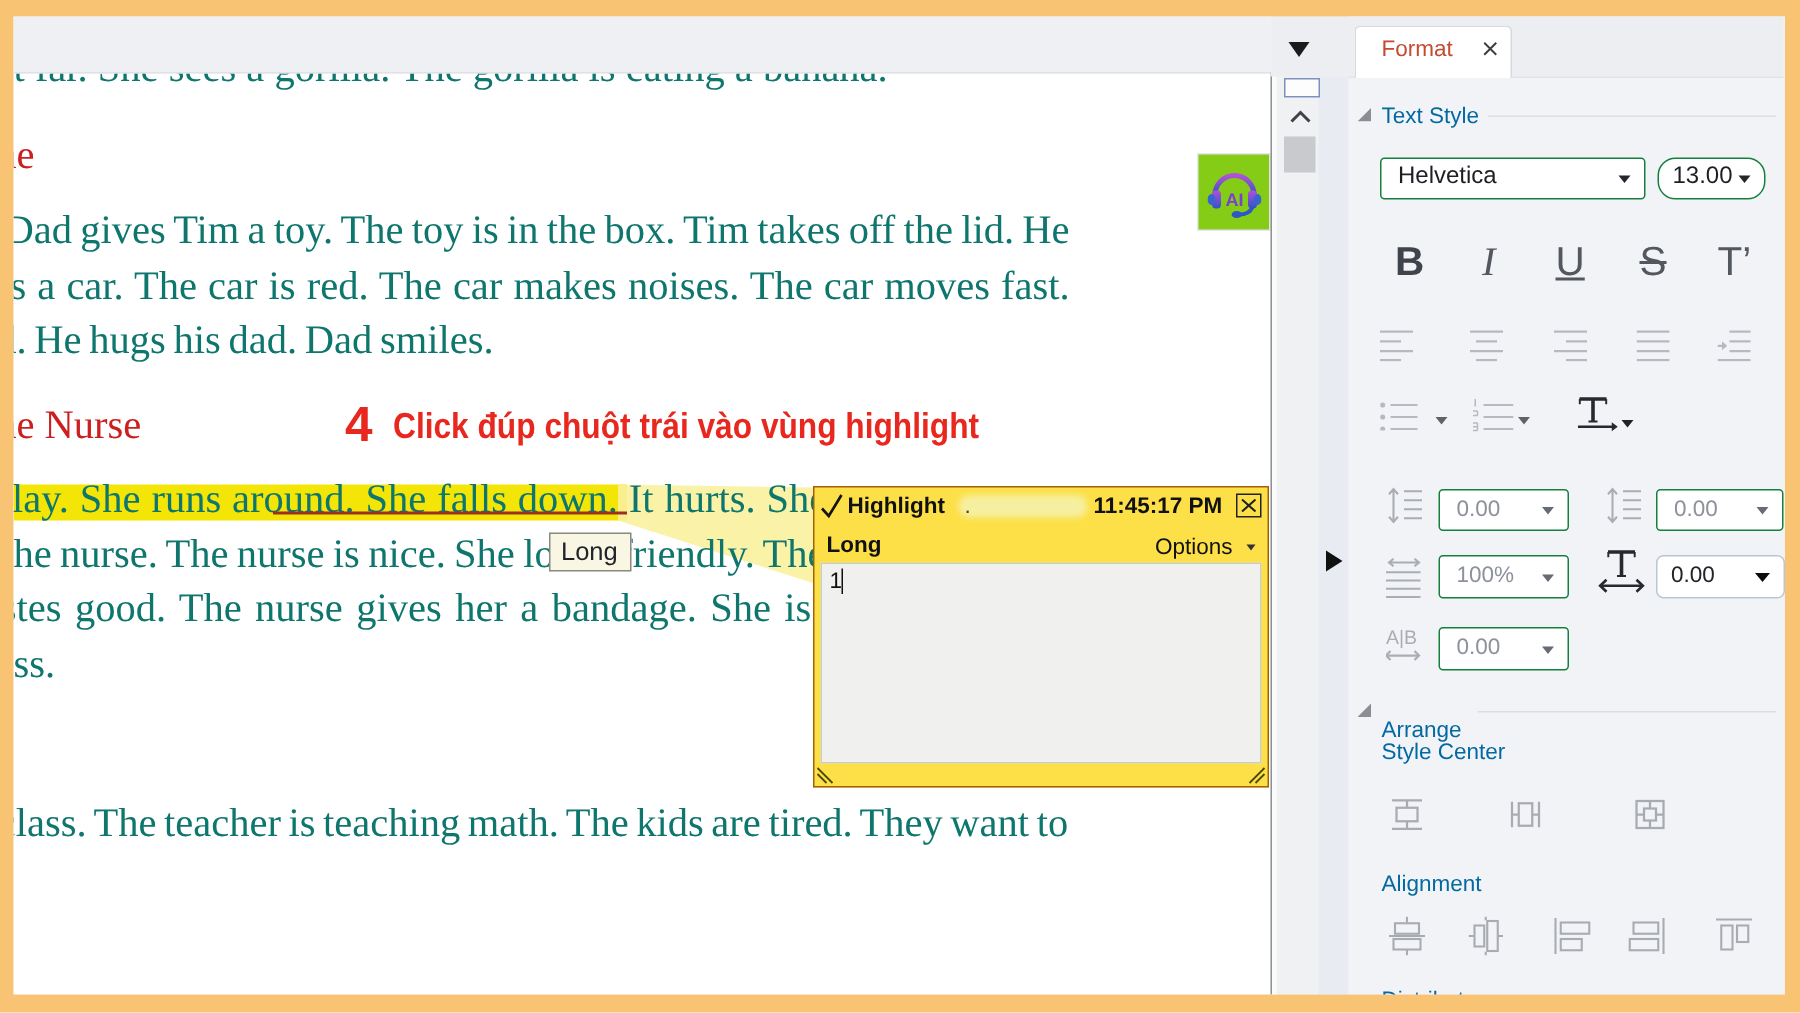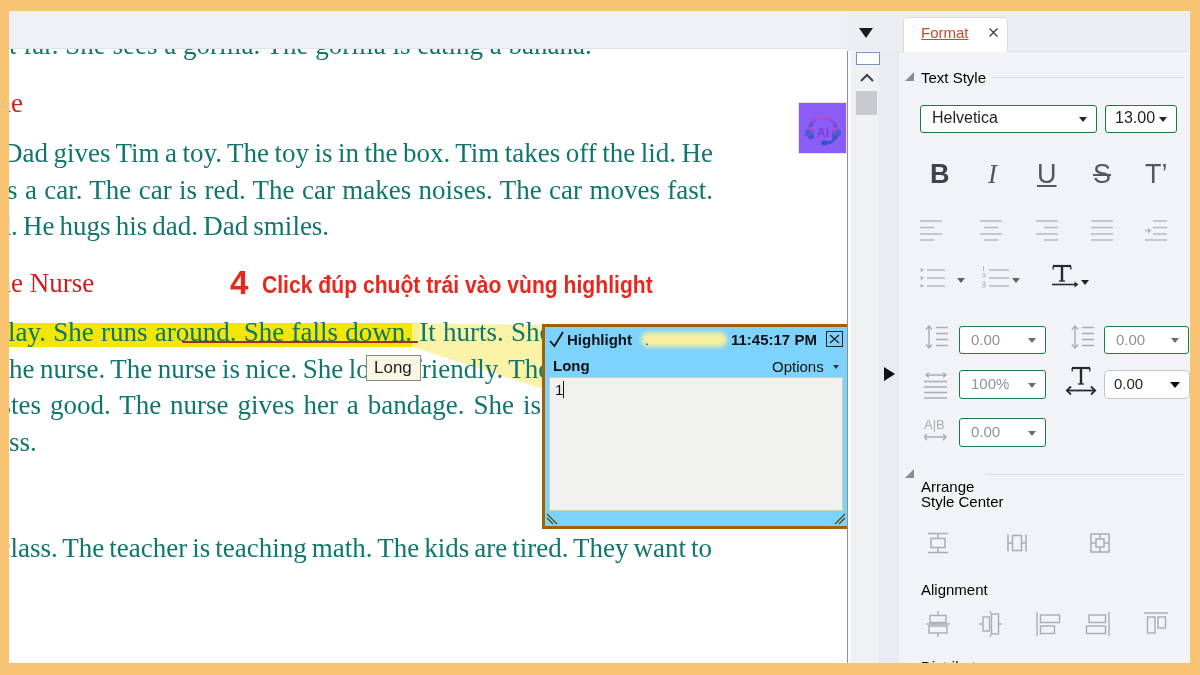--- a/index.html
+++ b/index.html
@@ -7,21 +7,21 @@
   .abs{position:absolute;}
   #stage{position:relative;width:1200px;height:675px;}
   #win{position:absolute;left:9px;top:11px;width:1181px;height:652px;background:#f0f2f5;overflow:hidden;}
   #doc{position:absolute;left:0;top:0;width:838px;height:652px;background:#ffffff;overflow:hidden;}
   .serif{font-family:"Liberation Serif",serif;color:#0f766e;}
   .line{position:absolute;white-space:nowrap;font-size:27px;line-height:36.5px;}
   .red{color:#cc2020;}
   .combo{position:absolute;background:#fff;border:1px solid #15803d;border-radius:3px;}
   .combo .val{position:absolute;left:11px;top:4px;font-size:15px;color:#8d929b;}
   .combo .arr{position:absolute;right:9px;top:50%;margin-top:-2px;width:0;height:0;border-left:4.5px solid transparent;border-right:4.5px solid transparent;border-top:5px solid #676c73;}
-  .plabel{position:absolute;font-size:15px;color:#000000;}
+  .plabel{position:absolute;font-size:15px;color:#0369a1;}
   .rule{position:absolute;height:1px;background:#dcdee3;}
   svg{display:block;}
 </style>
 </head>
 <body>
 <div id="stage">
 <div id="win">
 
   <div id="doc">
     <div class="line serif" style="left:-7.5px;top:15.65px;">it far. She sees a gorilla. The gorilla is eating a banana.</div>
@@ -42,21 +42,21 @@
     <div class="abs" style="left:173px;top:329.5px;width:236px;height:2px;background:#9c3025;"></div>
     <div class="line serif" style="left:-7.5px;top:339.65px;word-spacing:-1.2px;">the nurse. The nurse is nice. She looks friendly. The</div>
     <div class="line serif" style="left:-28px;top:376.15px;word-spacing:2.2px;">tastes good. The nurse gives her a bandage. She is</div>
     <div class="line serif" style="left:-19.5px;top:412.65px;">less.</div>
     <div class="line serif" style="left:-10.5px;top:518.65px;word-spacing:-1.7px;">class. The teacher is teaching math. The kids are tired. They want to</div>
 
     <div class="abs" style="left:357px;top:344px;width:53px;height:24px;background:#f9f6e3;border:1px solid #8a8a83;">
       <div class="abs" style="left:7px;top:2px;font-size:17px;color:#20242b;">Long</div>
     </div>
 
-    <div class="abs" style="left:789px;top:91px;width:47px;height:50px;background:#8b5cf6;border:1px solid #e4e6e9;">
+    <div class="abs" style="left:789px;top:91px;width:47px;height:50px;background:#84cc16;border:1px solid #e4e6e9;">
       <svg class="abs" style="left:6px;top:7px;" width="36" height="36" viewBox="0 0 36 36">
         <defs>
               <linearGradient id="gai" x1="0" y1="0" x2="0" y2="1">
           <stop offset="0" stop-color="#b44fd8"></stop>
                 <stop offset="1" stop-color="#2f55c8"></stop>
         </linearGradient>
             </defs>
         <path d="M5 20 a13 13 0 0 1 26 0" fill="none" stroke="url(#gai)" stroke-width="3.4"></path>
         <rect x="3" y="17" width="6" height="12" rx="2.6" fill="url(#gai)"></rect>
         <rect x="27" y="17" width="6" height="12" rx="2.6" fill="url(#gai)"></rect>
@@ -64,21 +64,21 @@
         <ellipse cx="33.4" cy="23" rx="2.6" ry="3.6" fill="#3a63d2"></ellipse>
         <path d="M30 28 q-2 5 -9 5" fill="none" stroke="#2f55c8" stroke-width="2.6"></path>
         <ellipse cx="19.5" cy="33" rx="3.4" ry="2.4" fill="#2f55c8"></ellipse>
         <text x="18" y="27" font-size="12" font-family="Liberation Sans" font-weight="bold" fill="#7b3fd0" text-anchor="middle">AI</text>
       </svg>
     </div>
 
     <div class="abs" style="left:0;top:0;width:838px;height:37px;background:#eef0f3;border-bottom:1px solid #e0e2e6;"></div>
   </div>
 
-  <div id="popup" class="abs" style="left:533px;top:313px;width:302px;height:199px;background:#7dd3fc;border:3px solid #a16207;">
+  <div id="popup" class="abs" style="left:533px;top:313px;width:302px;height:199px;background:#fde047;border:1px solid #a16207;">
     <svg class="abs" style="left:3px;top:3px;" width="18" height="19">
           <path d="M2 11 L6.5 16 L15 2" fill="none" stroke="#141414" stroke-width="1.8"></path>
         </svg>
     <div class="abs" style="left:22px;top:4px;font-size:15px;font-weight:bold;color:#111;">Highlight</div>
     <div class="abs" style="left:96px;top:5px;width:86px;height:15px;background:#f6efa0;border-radius:8px;filter:blur(2px);"></div>
     <div class="abs" style="left:100px;top:4px;font-size:15px;color:#444;">.</div>
     <div class="abs" style="left:186px;top:4px;font-size:15px;font-weight:bold;color:#111;">11:45:17 PM</div>
     <div class="abs" style="left:281px;top:4px;width:15px;height:14px;border:1.5px solid #222;">
       <svg width="15" height="14">
             <path d="M3 3 L12 11 M12 3 L3 11" stroke="#222" stroke-width="1.4"></path>
@@ -116,36 +116,36 @@
         <path d="M2 9 L8 3 L14 9" fill="none" stroke="#3f4347" stroke-width="2"></path>
       </svg>
 
   <div class="abs" style="left:847px;top:80px;width:21px;height:24px;background:#c8cacd;"></div>
 
   <div class="abs" style="left:875px;top:356px;width:0;height:0;border-top:7px solid transparent;border-bottom:7px solid transparent;border-left:11px solid #111;"></div>
 
   <div id="panel" class="abs" style="left:890px;top:0;width:291px;height:652px;background:#f2f3f7;">
     <div class="abs" style="left:0;top:0;width:290px;height:40px;background:#eceef2;border-bottom:1px solid #e2e4e8;"></div>
     <div class="abs" style="left:4px;top:6px;width:103px;height:34px;background:#fff;border:1px solid #d8dade;border-bottom:none;border-radius:4px 4px 0 0;"></div>
-    <div class="abs" style="left:22px;top:13px;font-size:15px;color:#c54a30;text-decoration:underline;">Format</div>
+    <div class="abs" style="left:22px;top:13px;font-size:15px;color:#c54a30;">Format</div>
     <svg class="abs" style="left:88px;top:15px;" width="13" height="13">
           <path d="M2.5 2.5 L10.5 10.5 M10.5 2.5 L2.5 10.5" stroke="#3a3d42" stroke-width="1.3"></path>
         </svg>
 
     <svg class="abs" style="left:6px;top:61px;" width="9" height="9">
           <polygon points="9,0 9,9 0,9" fill="#8a8e94"></polygon>
         </svg>
     <div class="plabel" style="left:22px;top:58px;">Text Style</div>
     <div class="rule" style="left:93px;top:66px;width:192px;"></div>
 
     <div class="combo" style="left:21px;top:94px;width:175px;height:26px;">
           <div class="val" style="color:#1c1f24;font-size:16px;top:3px;">Helvetica</div>
           <div class="arr" style="border-top-color:#23262b;"></div>
         </div>
-    <div class="combo" style="left:206px;top:94px;width:70px;height:26px;">
+    <div class="combo" style="left:206px;top:94px;width:70px;height:26px;border-radius:12px;">
           <div class="val" style="color:#1c1f24;font-size:16px;top:3px;left:9px;">13.00</div>
           <div class="arr" style="border-top-color:#23262b;"></div>
         </div>
 
     <div class="abs" style="left:31px;top:148px;font-size:27px;font-weight:bold;color:#3f444c;">B</div>
     <div class="abs" style="left:89px;top:148px;font-size:27px;font-style:italic;font-family:'Liberation Serif',serif;color:#53575e;">I</div>
     <div class="abs" style="left:138px;top:148px;font-size:27px;text-decoration:underline;color:#53575e;">U</div>
     <div class="abs" style="left:194px;top:148px;font-size:27px;text-decoration:line-through;color:#53575e;">S</div>
     <div class="abs" style="left:246px;top:148px;font-size:27px;color:#53575e;">T’</div>
 

